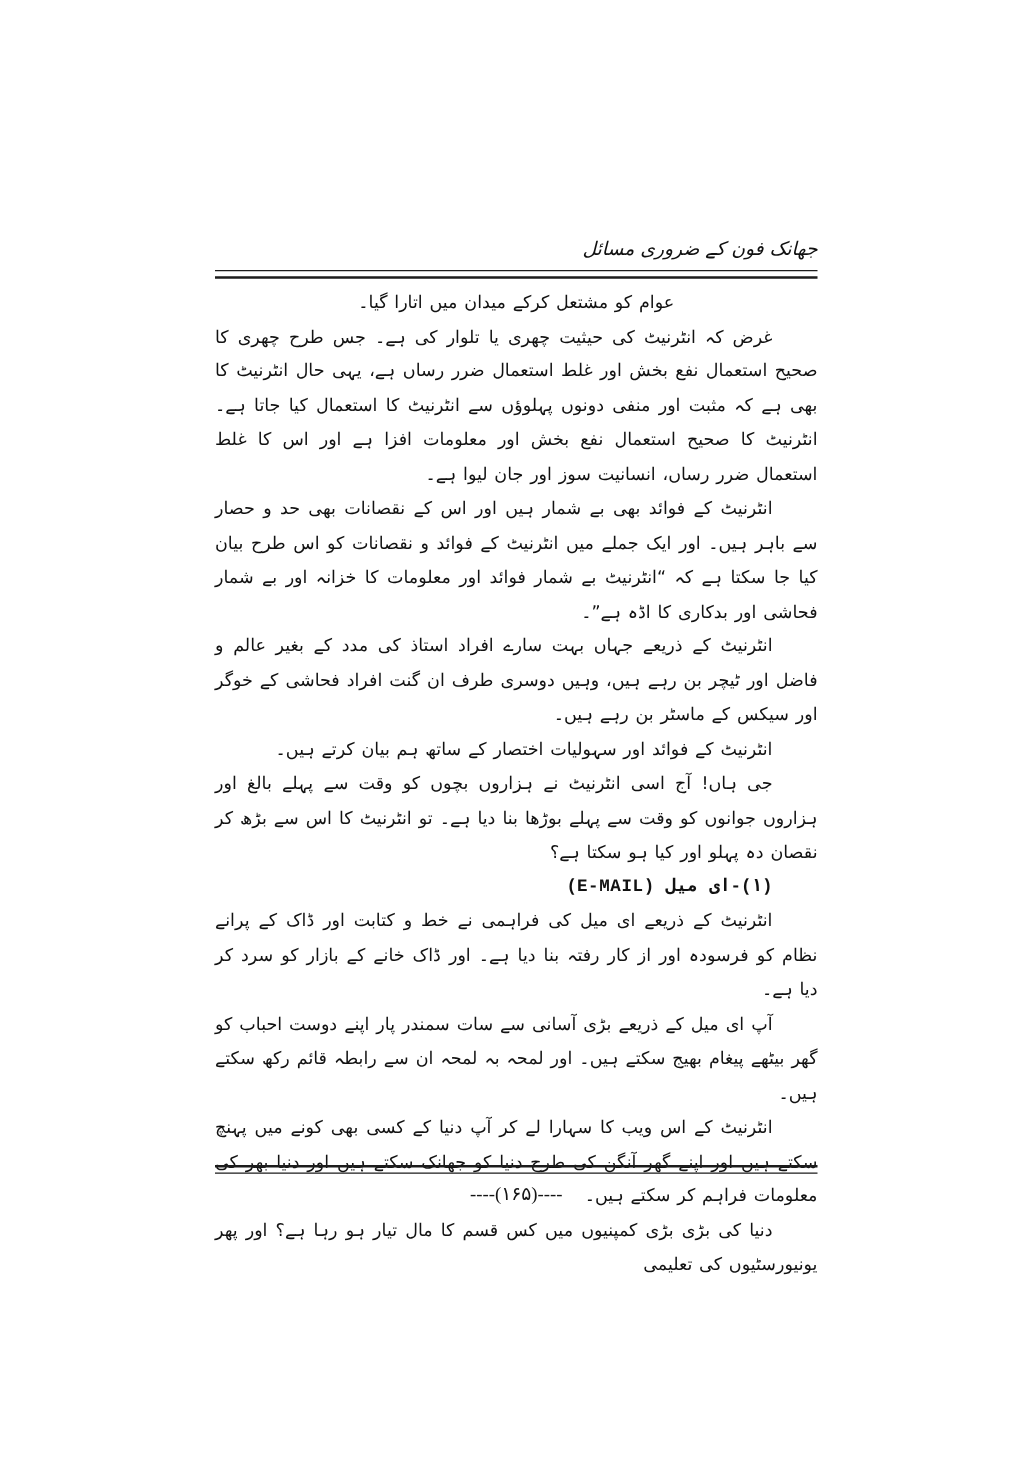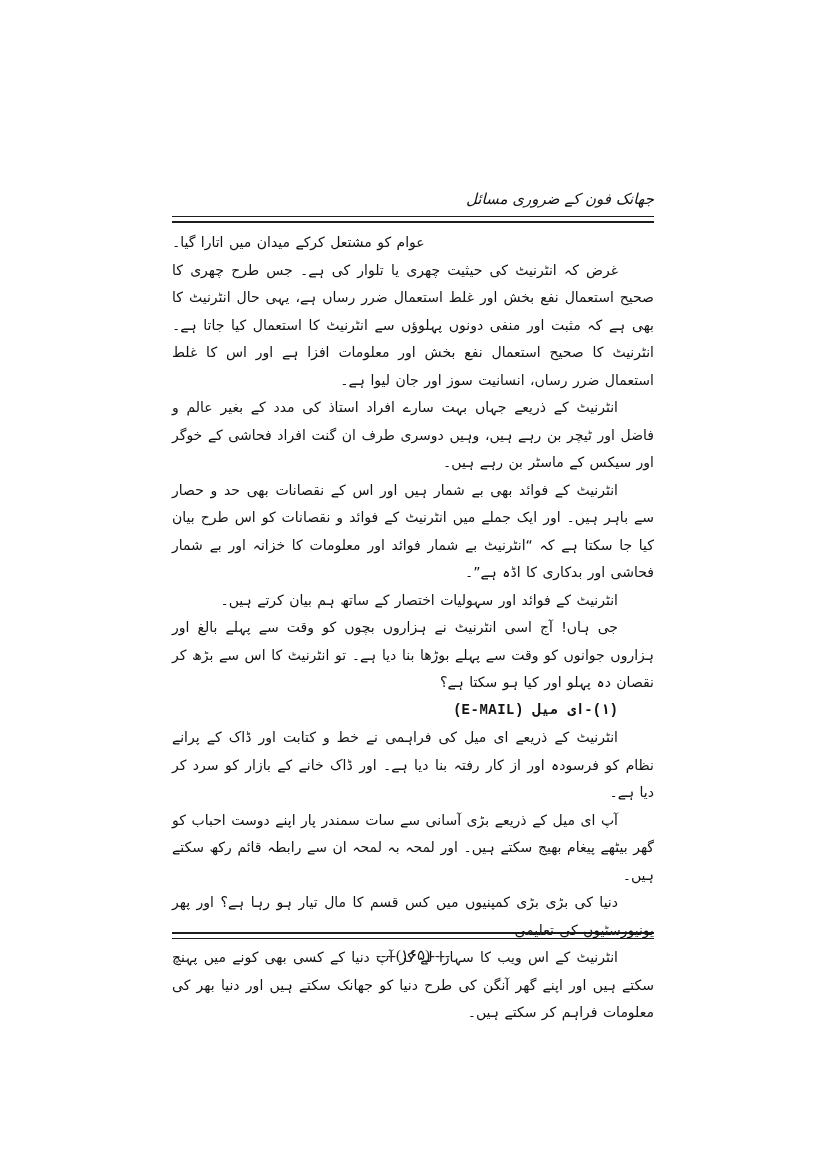--- a/index.html
+++ b/index.html
@@ -52,21 +52,21 @@
   .body-text p {
     margin: 0;
     font-size: 14px;
     line-height: 27.5px;
     text-align: justify;
     text-indent: 36px;
     word-spacing: 1px;
     color: #121212;
   }
   .body-text p.tail-line {
-    text-align: left;
+    text-align: center;
     text-indent: 0;
   }
   .section-heading {
     margin: 9px 0 5px 0;
     text-align: center;
     font-size: 24px;
     line-height: 34px;
     font-weight: 700;
     text-indent: 0;
     direction: rtl;
@@ -100,38 +100,38 @@
     <div class="running-title">جھانک فون کے ضروری مسائل</div>
 
     <div class="rule-double rule-header"></div>
 
     <div class="body-text">
 
       <p class="tail-line">عوام کو مشتعل کرکے میدان میں اتارا گیا۔</p>
 
       <p>غرض کہ انٹرنیٹ کی حیثیت چھری یا تلوار کی ہے۔ جس طرح چھری کا صحیح استعمال نفع بخش اور غلط استعمال ضرر رساں ہے، یہی حال انٹرنیٹ کا بھی ہے کہ مثبت اور منفی دونوں پہلوؤں سے انٹرنیٹ کا استعمال کیا جاتا ہے۔ انٹرنیٹ کا صحیح استعمال نفع بخش اور معلومات افزا ہے اور اس کا غلط استعمال ضرر رساں، انسانیت سوز اور جان لیوا ہے۔</p>
 
+      <p>انٹرنیٹ کے فوائد بھی بے شمار ہیں اور اس کے نقصانات بھی حد و حصار سے باہر ہیں۔ اور ایک جملے میں انٹرنیٹ کے فوائد و نقصانات کو اس طرح بیان کیا جا سکتا ہے کہ “انٹرنیٹ بے شمار فوائد اور معلومات کا خزانہ اور بے شمار فحاشی اور بدکاری کا اڈہ ہے”۔</p>
+
       <p>انٹرنیٹ کے ذریعے جہاں بہت سارے افراد استاذ کی مدد کے بغیر عالم و فاضل اور ٹیچر بن رہے ہیں، وہیں دوسری طرف ان گنت افراد فحاشی کے خوگر اور سیکس کے ماسٹر بن رہے ہیں۔</p>
-
-      <p>انٹرنیٹ کے فوائد بھی بے شمار ہیں اور اس کے نقصانات بھی حد و حصار سے باہر ہیں۔ اور ایک جملے میں انٹرنیٹ کے فوائد و نقصانات کو اس طرح بیان کیا جا سکتا ہے کہ “انٹرنیٹ بے شمار فوائد اور معلومات کا خزانہ اور بے شمار فحاشی اور بدکاری کا اڈہ ہے”۔</p>
 
       <p>انٹرنیٹ کے فوائد اور سہولیات اختصار کے ساتھ ہم بیان کرتے ہیں۔</p>
 
       <p>جی ہاں! آج اسی انٹرنیٹ نے ہزاروں بچوں کو وقت سے پہلے بالغ اور ہزاروں جوانوں کو وقت سے پہلے بوڑھا بنا دیا ہے۔ تو انٹرنیٹ کا اس سے بڑھ کر نقصان دہ پہلو اور کیا ہو سکتا ہے؟</p>
 
       <p class="section-heading">(۱)-ای میل (E-MAIL)</p>
 
       <p>انٹرنیٹ کے ذریعے ای میل کی فراہمی نے خط و کتابت اور ڈاک کے پرانے نظام کو فرسودہ اور از کار رفتہ بنا دیا ہے۔ اور ڈاک خانے کے بازار کو سرد کر دیا ہے۔</p>
 
       <p>آپ ای میل کے ذریعے بڑی آسانی سے سات سمندر پار اپنے دوست احباب کو گھر بیٹھے پیغام بھیج سکتے ہیں۔ اور لمحہ بہ لمحہ ان سے رابطہ قائم رکھ سکتے ہیں۔</p>
 
 
+      <p>انٹرنیٹ کے اس ویب کا سہارا لے کر آپ دنیا کے کسی بھی کونے میں پہنچ سکتے ہیں اور اپنے گھر آنگن کی طرح دنیا کو جھانک سکتے ہیں اور دنیا بھر کی معلومات فراہم کر سکتے ہیں۔</p>
+
       <p>دنیا کی بڑی بڑی کمپنیوں میں کس قسم کا مال تیار ہو رہا ہے؟ اور پھر یونیورسٹیوں کی تعلیمی</p>
-
-      <p>انٹرنیٹ کے اس ویب کا سہارا لے کر آپ دنیا کے کسی بھی کونے میں پہنچ سکتے ہیں اور اپنے گھر آنگن کی طرح دنیا کو جھانک سکتے ہیں اور دنیا بھر کی معلومات فراہم کر سکتے ہیں۔</p>
 
     </div>
   </div>
 
   <div class="footer">
     <div class="rule-double rule-footer"></div>
     <div class="page-number">----(۱۶۵)----</div>
   </div>
 
 </div>

